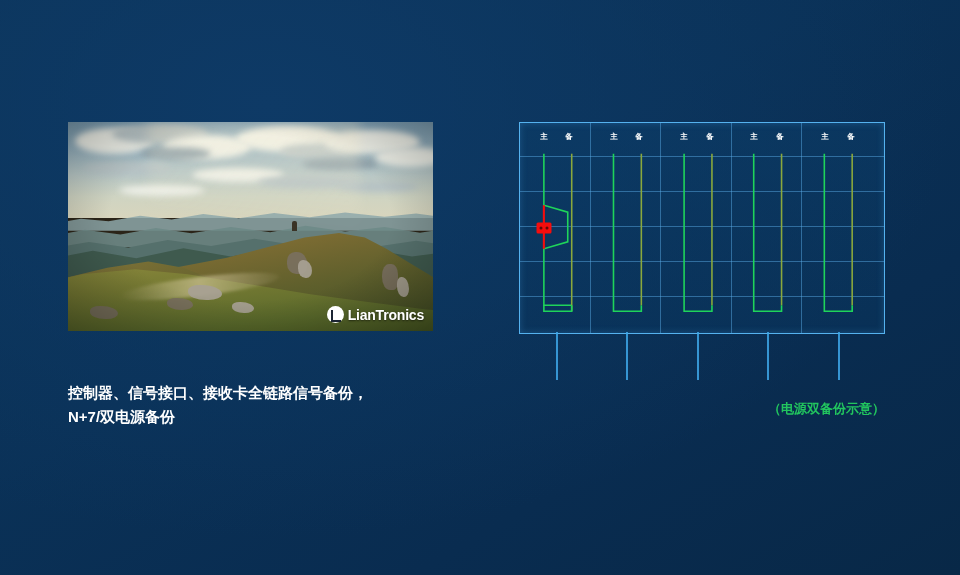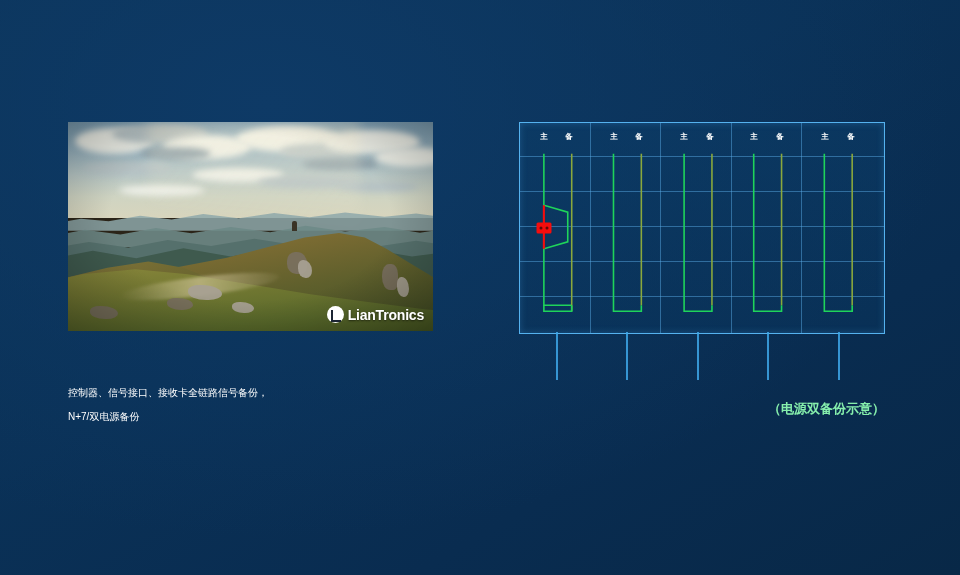--- a/index.html
+++ b/index.html
@@ -88,21 +88,21 @@
     border-left:2.6px solid #1b2432; border-bottom:2.6px solid #1b2432;
   }
   .logo-txt {
     font-size:14px; font-weight:bold; color:#ffffff; letter-spacing:-.2px;
     text-shadow:0 1px 2px rgba(0,0,0,.55);
   }
 
   
   .caption {
     position:absolute; left:68px; top:381px; width:420px;
-    font-size:10px; line-height:24px; font-weight:normal; color:#ffffff;
+    font-size:15px; line-height:24px; font-weight:bold; color:#ffffff;
   }
   .caption div { white-space:nowrap; }
 
   
   .diagram { position:absolute; left:519px; top:122px; width:366px; height:212px; }
   .panel {
     position:absolute; inset:0;
     border:1.5px solid #55b2ef;
     background:
       linear-gradient(180deg, rgba(11,60,103,.55), rgba(9,52,92,.55));
@@ -124,21 +124,21 @@
     position:absolute; width:15px; height:11px; background:#f50d0d;
     border-radius:1.5px; transform:translate(-50%,-50%);
     display:flex; align-items:center; justify-content:center; gap:2.5px;
   }
   .psu i { width:3px; height:3px; border-radius:50%; background:#5e0a0a; display:block; }
 
   .bus-wrap { position:absolute; left:519px; top:332px; width:400px; height:58px; }
 
   .sub-caption {
     position:absolute; left:600px; top:400px; width:285px;
-    text-align:right; font-size:13px; color:#86efac; font-weight:bold;
+    text-align:right; font-size:13px; color:#22c55e; font-weight:bold;
     font-family:"DejaVu Sans","Liberation Sans",sans-serif;
   }
 </style>
 </head>
 <body>
 
 <div class="stage">
 
   <div class="photo-wrap">
     <div class="photo">

